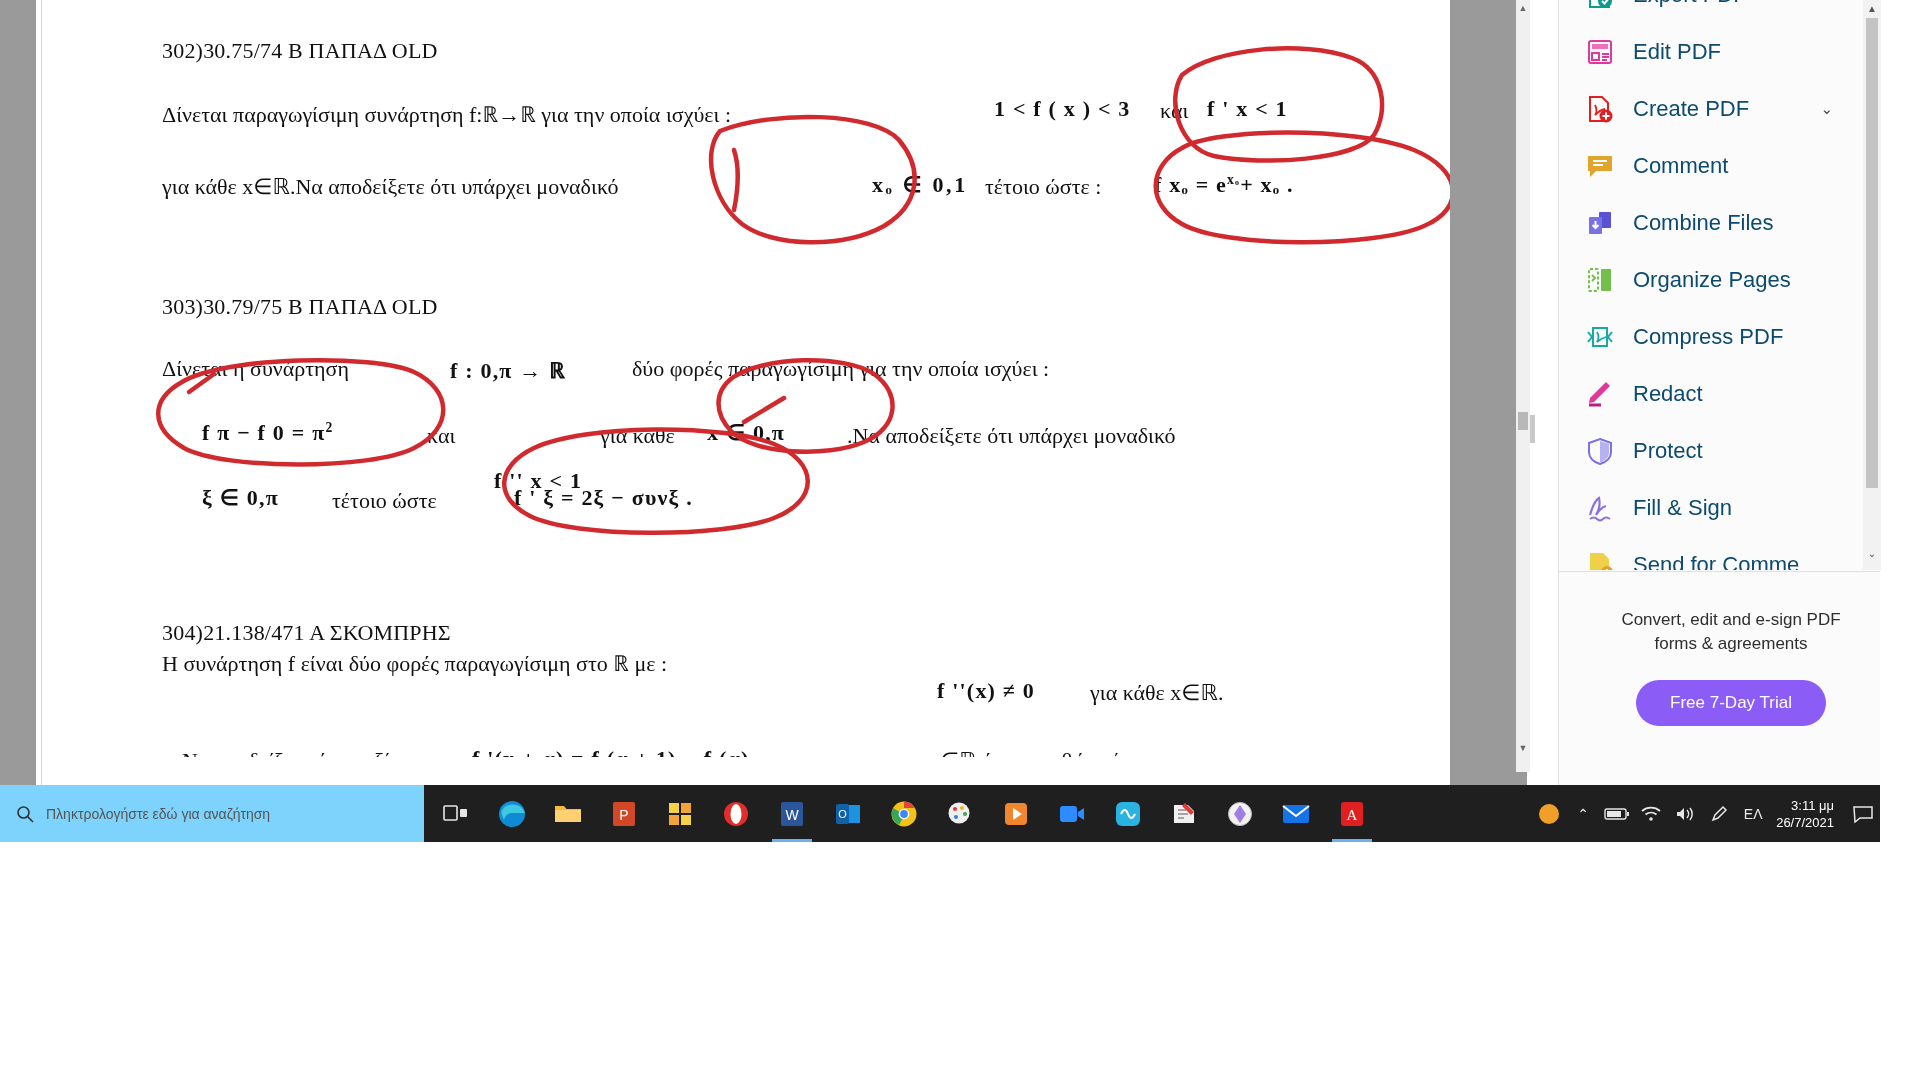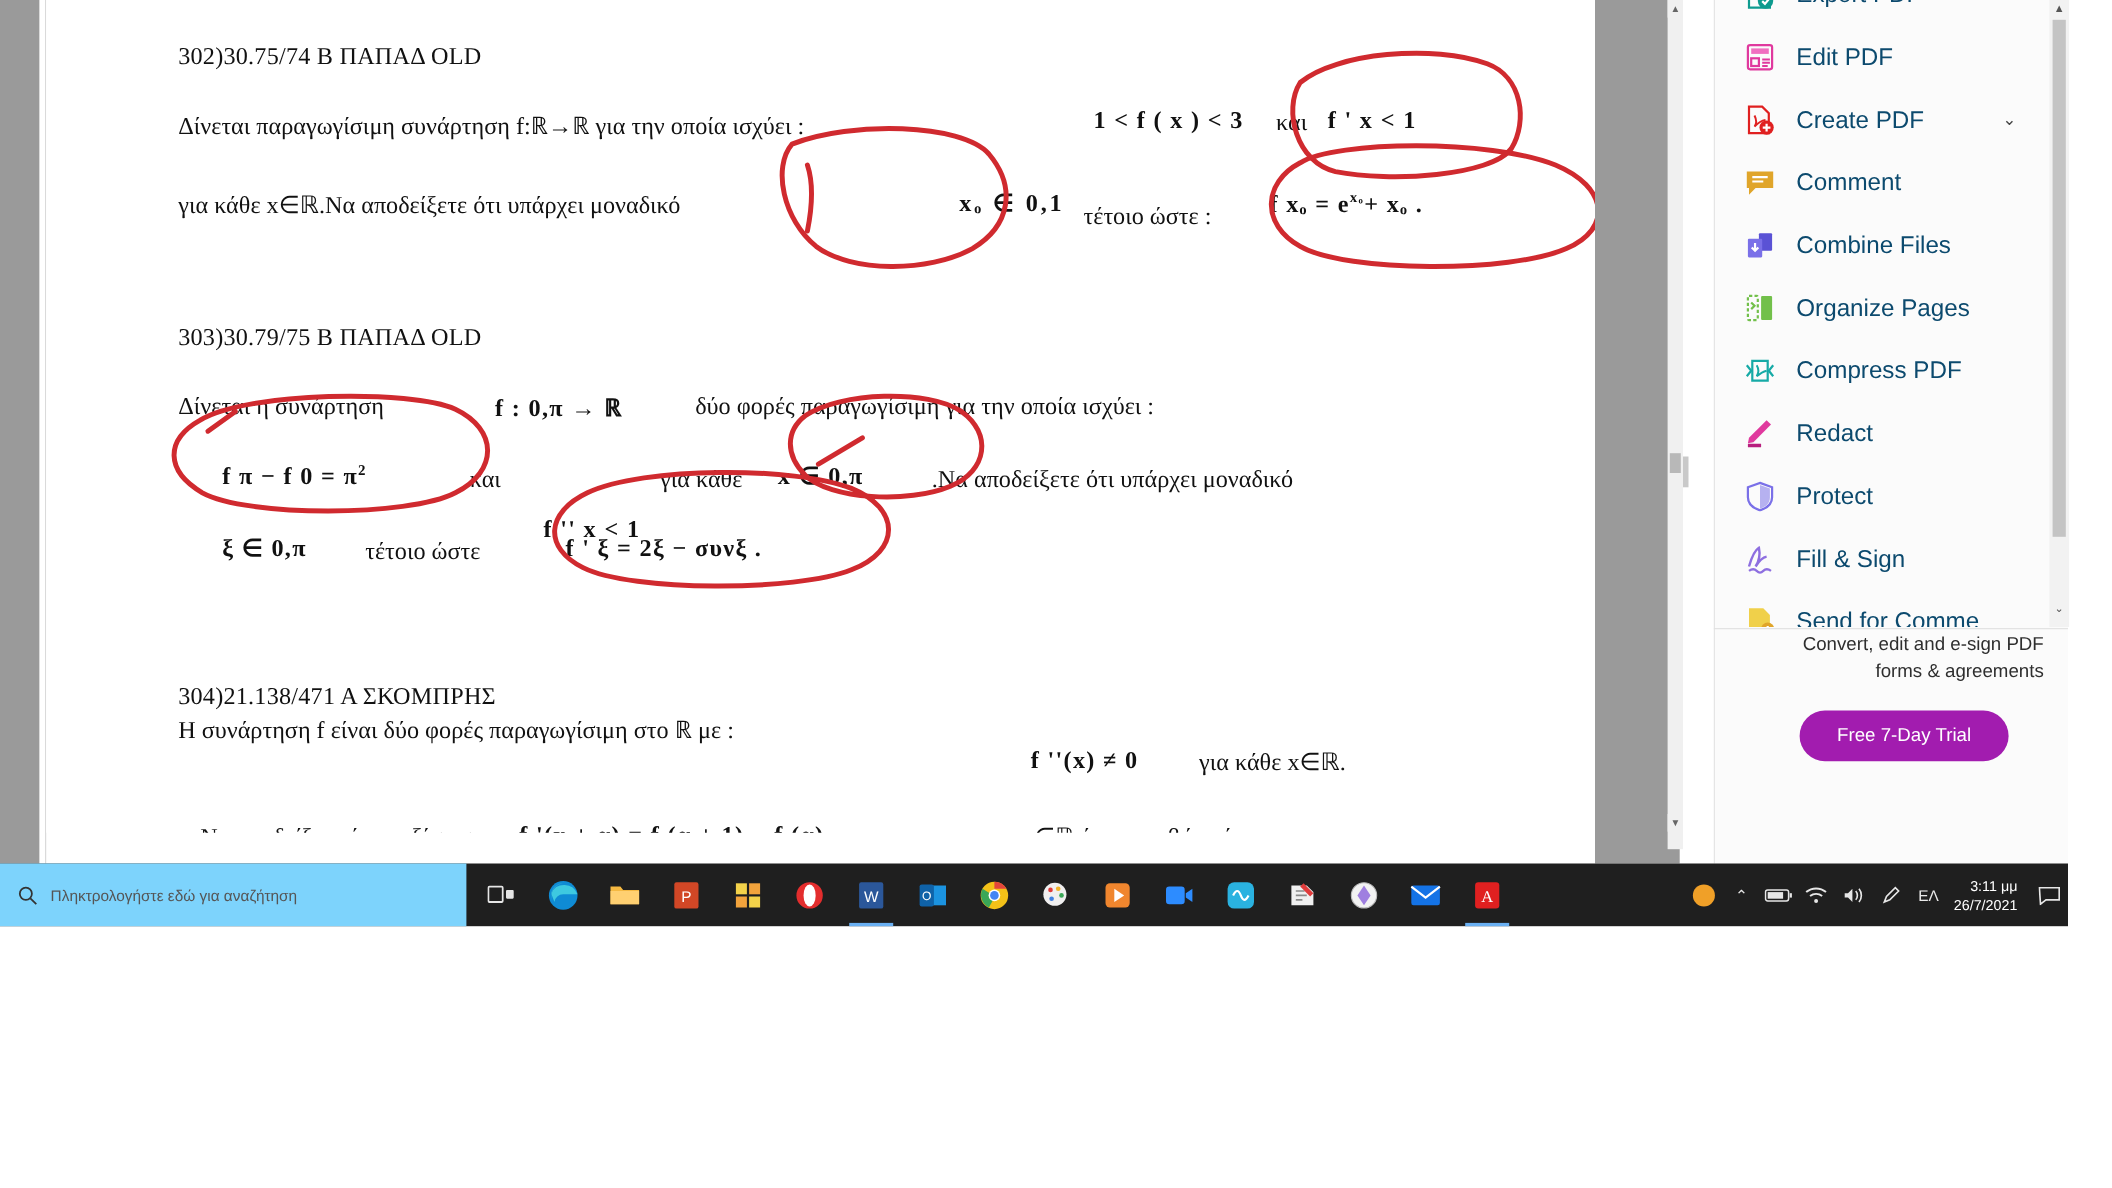--- a/index.html
+++ b/index.html
@@ -60,21 +60,21 @@
   
   .panel-scroll { position:absolute; left:1862px; top:0; width:18px; height:570px; background:#f2f2f2; }
   .panel-scroll .ps-up { position:absolute; top:0; left:0; width:18px; height:18px; text-align:center;
                           line-height:18px; font-size:10px; color:#555; }
   .panel-scroll .ps-dn { position:absolute; top:545px; left:0; width:18px; height:18px; text-align:center;
                           line-height:18px; font-size:10px; color:#555; }
   .panel-scroll .ps-thumb { position:absolute; left:3px; top:18px; width:12px; height:470px; background:#c4c4c4; }
 
   .panel-sep { position:absolute; left:1558px; top:571px; width:322px; height:1px; background:#e0e0e0; }
 
-  .promo { position:absolute; left:1558px; top:574px; width:322px; text-align:right;padding-left:24px; }
+  .promo { position:absolute; left:1558px; top:608px; width:322px; text-align:center;padding-left:24px; }
   .promo .t { font-size:17px; color:#2e2e2e; line-height:24px; padding:0 22px;
               font-family:"Liberation Sans", sans-serif; }
   .promo .btn { margin:24px auto 0; width:190px; height:46px; border-radius:23px; background:#1473e6;
                 color:#fff; font-size:17px; display:flex; align-items:center; justify-content:center; }
 
   
   #taskbar { position:absolute; left:0; top:785px; width:1880px; height:57px; background:#1f1f1f; }
   .tb-search { position:absolute; left:0; top:0; width:424px; height:57px; background:#7dd3fc;
                display:flex; align-items:center; padding-left:12px; }
   .tb-search .mag { width:26px; height:26px; display:flex; align-items:center; justify-content:center; }
@@ -107,21 +107,21 @@
 
     <div class="doc-line hdr" style="left:120px; top:38px;">302)30.75/74  Β  ΠΑΠΑΔ OLD</div>
 
     <div class="doc-line body" style="left:120px; top:98px;">Δίνεται  παραγωγίσιμη   συνάρτηση  f:ℝ→ℝ    για  την  οποία  ισχύει :</div>
     <div class="doc-line body bold sp" style="left:952px; top:96px;">1 &lt; f ( x ) &lt; 3</div>
     <div class="doc-line body" style="left:1118px; top:98px;">και</div>
     <div class="doc-line body bold sp" style="left:1165px; top:96px;">f '   x   &lt; 1</div>
 
     <div class="doc-line body" style="left:120px; top:174px;">για  κάθε   x∈ℝ.Να  αποδείξετε  ότι   υπάρχει   μοναδικό</div>
     <div class="doc-line body bold wsp" style="left:800px; top:172px;margin-left:30px;">xₒ  ∈   0,1</div>
-    <div class="doc-line body" style="left:943px; top:184px;text-align:right;">τέτοιο  ώστε :</div>
+    <div class="doc-line body" style="left:943px; top:174px;text-align:right;">τέτοιο  ώστε :</div>
     <div class="doc-line body bold sp" style="left:1112px; top:172px;">
       <span>f   xₒ   = e</span><sup>xₒ</sup><span>+ xₒ .</span>
     </div>
 
     <div class="doc-line hdr" style="left:120px; top:294px;">303)30.79/75  Β  ΠΑΠΑΔ  OLD</div>
 
     <div class="doc-line body" style="left:120px; top:356px;">Δίνεται  η  συνάρτηση</div>
     <div class="doc-line body bold sp" style="left:408px; top:354px;">f :   0,π   → ℝ</div>
     <div class="doc-line body" style="left:590px; top:356px;">δύο  φορές  παραγωγίσιμη  για  την  οποία  ισχύει :</div>
 
@@ -300,21 +300,21 @@
       <div class="ps-thumb"></div>
       <div class="ps-dn">⌄</div>
     </div>
   </div>
 
   <div class="panel-sep"></div>
 
   <div class="promo">
     <div class="t">Convert, edit and e-sign PDF</div>
     <div class="t">forms &amp; agreements</div>
-    <div class="btn" style="background: #a21caf;">Free 7-Day Trial</div>
+    <div class="btn" style="background: #8b5cf6;">Free 7-Day Trial</div>
   </div>
 </div>
 
 <div id="taskbar">
 
   <div class="tb-search">
     <span class="mag">
       <svg width="20" height="20" viewBox="0 0 20 20" fill="none" stroke="#333" stroke-width="1.6">
         <circle cx="8.5" cy="8.5" r="5.5"></circle>
           <line x1="12.6" y1="12.6" x2="18" y2="18"></line>

